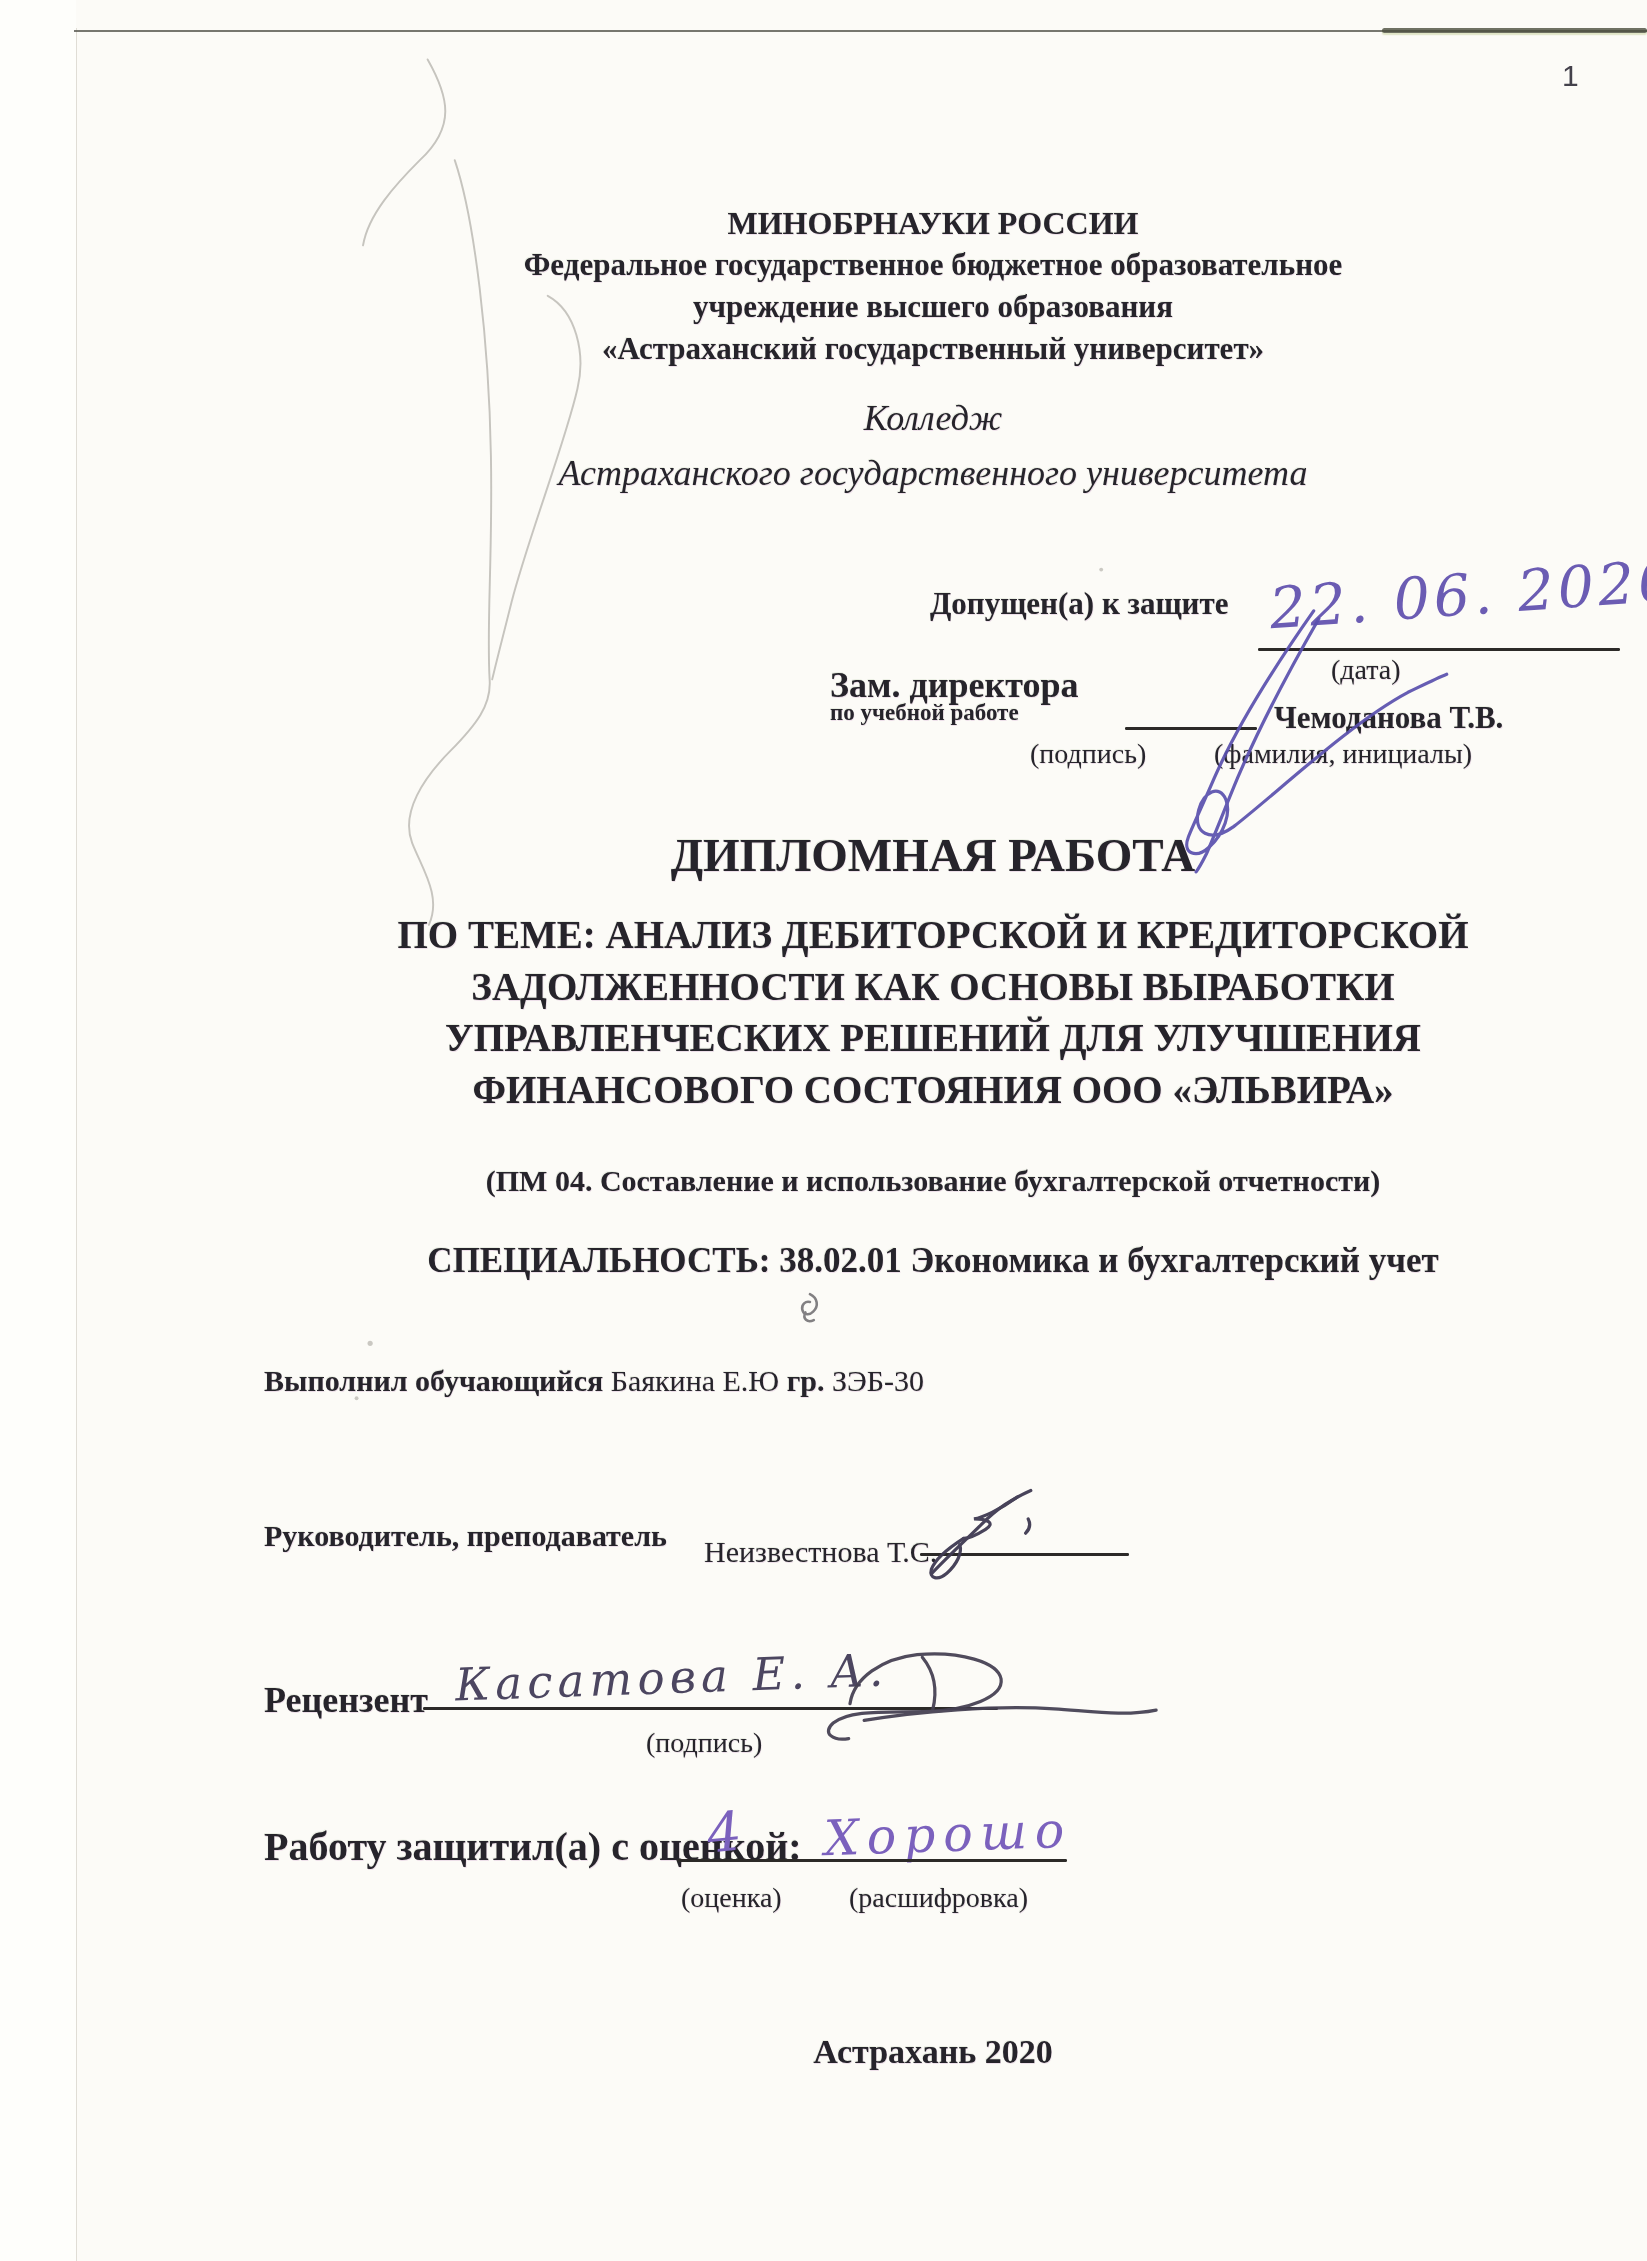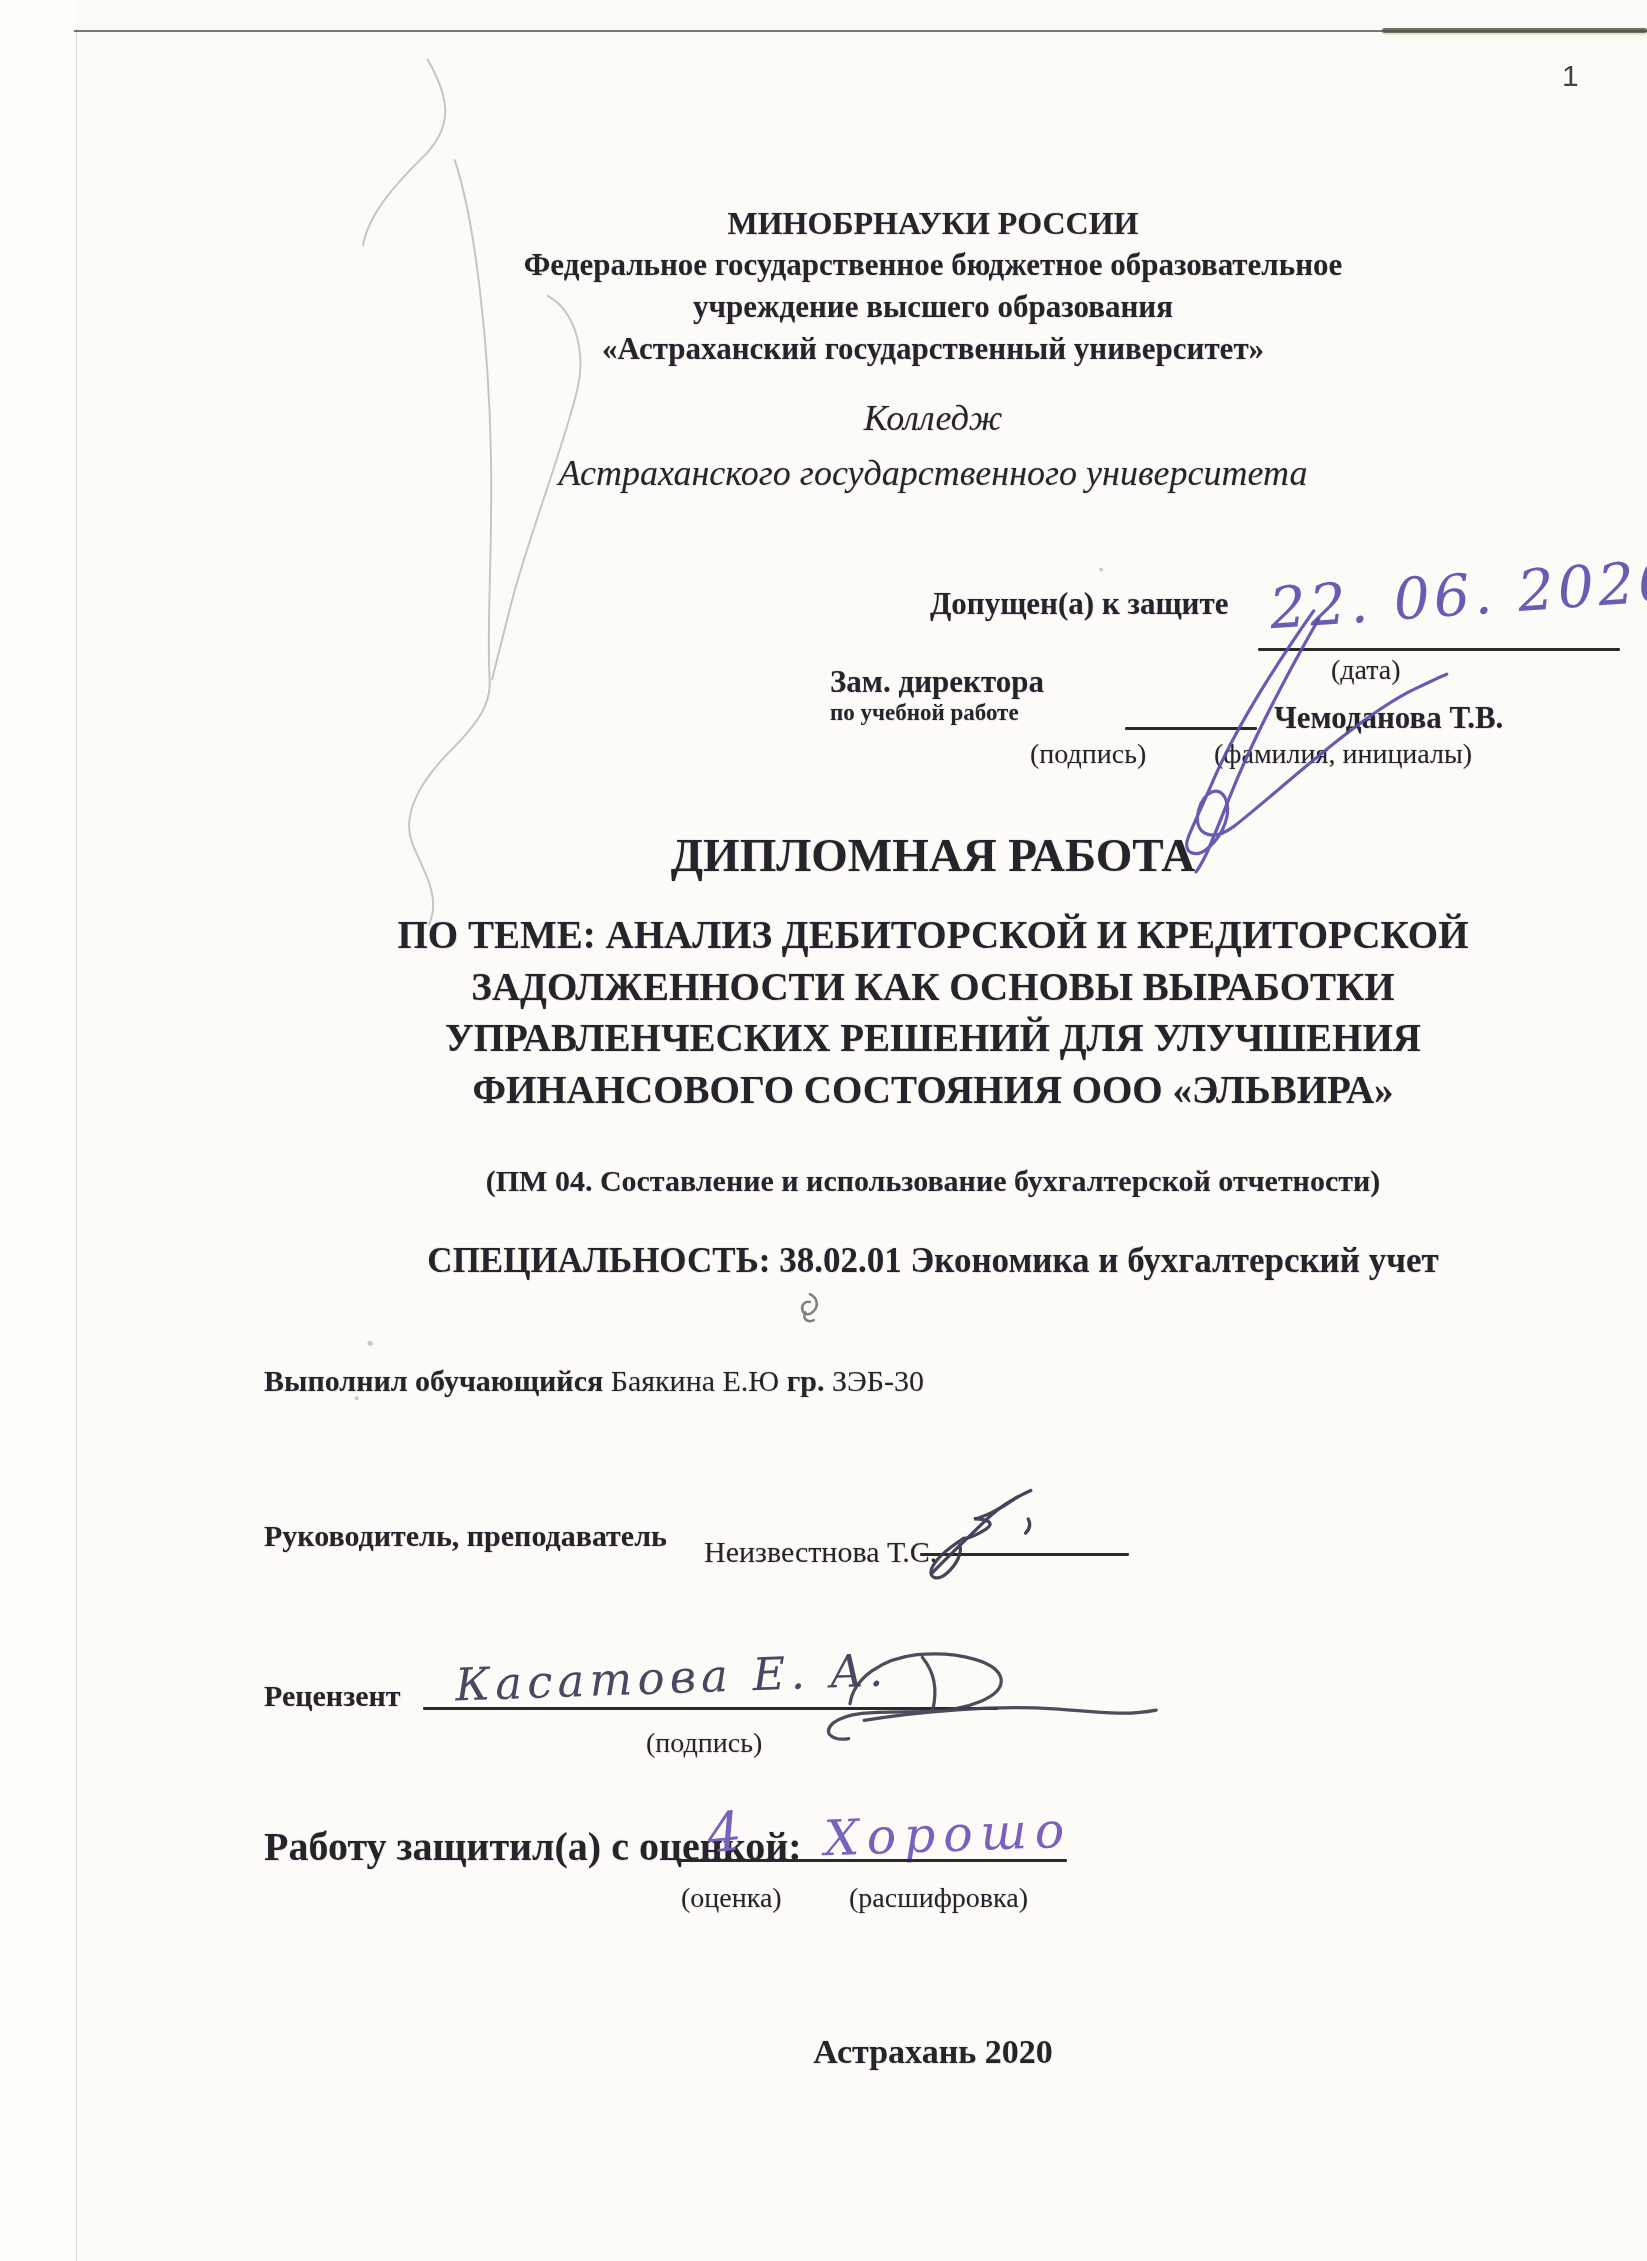--- a/index.html
+++ b/index.html
@@ -58,21 +58,21 @@
   <div class="printed b center-col" style="top:331px;font-size:31px;">«Астраханский государственный университет»</div>
 
   <div class="printed i center-col" style="top:397px;font-size:36px;">Колледж</div>
   <div class="printed i center-col" style="top:452px;font-size:36px;">Астраханского государственного университета</div>
 
   <div class="printed b" style="left:930px;top:586px;font-size:31px;">Допущен(а) к защите</div>
   <div class="hand" style="left:1269px;top:561px;font-size:57px;letter-spacing:3.9px;color:#6b5cb3;transform:rotate(-4deg);">22. 06. 2020</div>
   <div class="rule" style="left:1258px;top:648px;width:362px;height:3.2px;"></div>
   <div class="printed caption" style="left:1331px;top:654px;">(дата)</div>
 
-  <div class="printed b" style="left:830px;top:664px;font-size:31px;">Зам. директора</div>
+  <div class="printed b" style="left:830px;top:664px;font-size:36px;">Зам. директора</div>
   <div class="printed b" style="left:830px;top:700px;font-size:23px;">по учебной работе</div>
   <div class="rule" style="left:1125px;top:727px;width:132px;"></div>
   <div class="printed b" style="left:1274px;top:700px;font-size:31px;">Чемоданова Т.В.</div>
   <div class="printed caption" style="left:1030px;top:738px;">(подпись)</div>
   <div class="printed caption" style="left:1214px;top:738px;">(фамилия, инициалы)</div>
 
   <div class="printed b center-col" style="top:828px;font-size:47px;">ДИПЛОМНАЯ РАБОТА</div>
 
   <div class="printed b center-col" style="top:912px;font-size:39px;">ПО ТЕМЕ: АНАЛИЗ ДЕБИТОРСКОЙ И КРЕДИТОРСКОЙ</div>
   <div class="printed b center-col" style="top:964px;font-size:39px;">ЗАДОЛЖЕННОСТИ КАК ОСНОВЫ ВЫРАБОТКИ</div>
@@ -86,21 +86,21 @@
     <span class="b">Выполнил обучающийся</span>
     <span>Баякина Е.Ю</span>
     <span class="b">гр.</span>
     <span>ЗЭБ-30</span>
   </div>
 
   <div class="printed b" style="left:264px;top:1519px;font-size:30px;">Руководитель, преподаватель</div>
   <div class="printed" style="left:704px;top:1519px;font-size:30px;margin-top:16px;">Неизвестнова Т.С.</div>
   <div class="rule" style="left:920px;top:1553px;width:209px;"></div>
 
-  <div class="printed b" style="left:264px;top:1679px;font-size:30px;">Рецензент</div>
+  <div class="printed b" style="left:264px;top:1679px;font-size:36px;">Рецензент</div>
   <div class="hand" style="left:455px;top:1651px;font-size:45px;letter-spacing:5.2px;color:#4c4660;transform:rotate(-2deg);">Касатова Е. А.</div>
   <div class="rule" style="left:423px;top:1707px;width:575px;height:3.2px;"></div>
   <div class="printed caption" style="left:646px;top:1727px;">(подпись)</div>
 
   <div class="printed b" style="left:264px;top:1823px;font-size:40px;">Работу защитил(а) с оценкой:</div>
   <div class="hand" style="left:707px;top:1801px;font-size:54px;color:#7b61bd;transform:rotate(-6deg);">4</div>
   <div class="hand" style="left:824px;top:1806px;font-size:49px;letter-spacing:7.8px;color:#7b61bd;transform:rotate(-2deg);">Хорошо</div>
   <div class="rule" style="left:677px;top:1859px;width:390px;height:3.2px;"></div>
   <div class="printed caption" style="left:681px;top:1882px;">(оценка)</div>
   <div class="printed caption" style="left:849px;top:1882px;">(расшифровка)</div>

